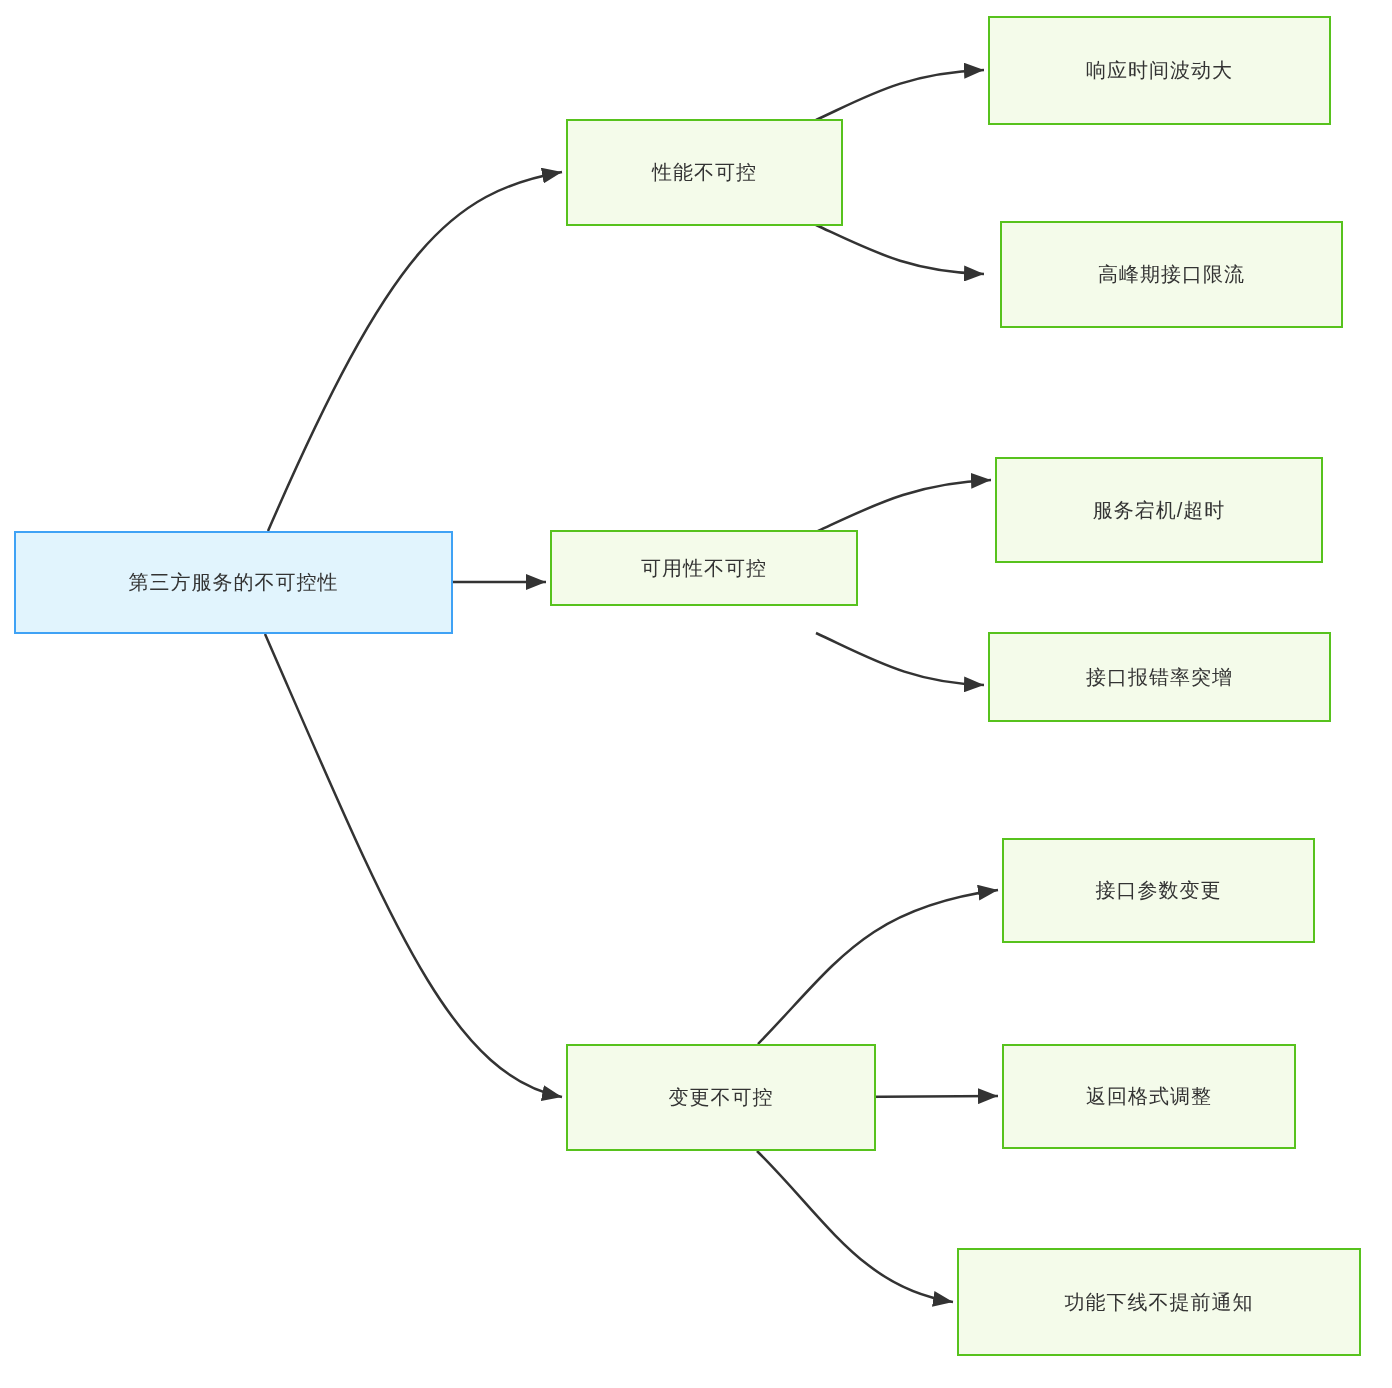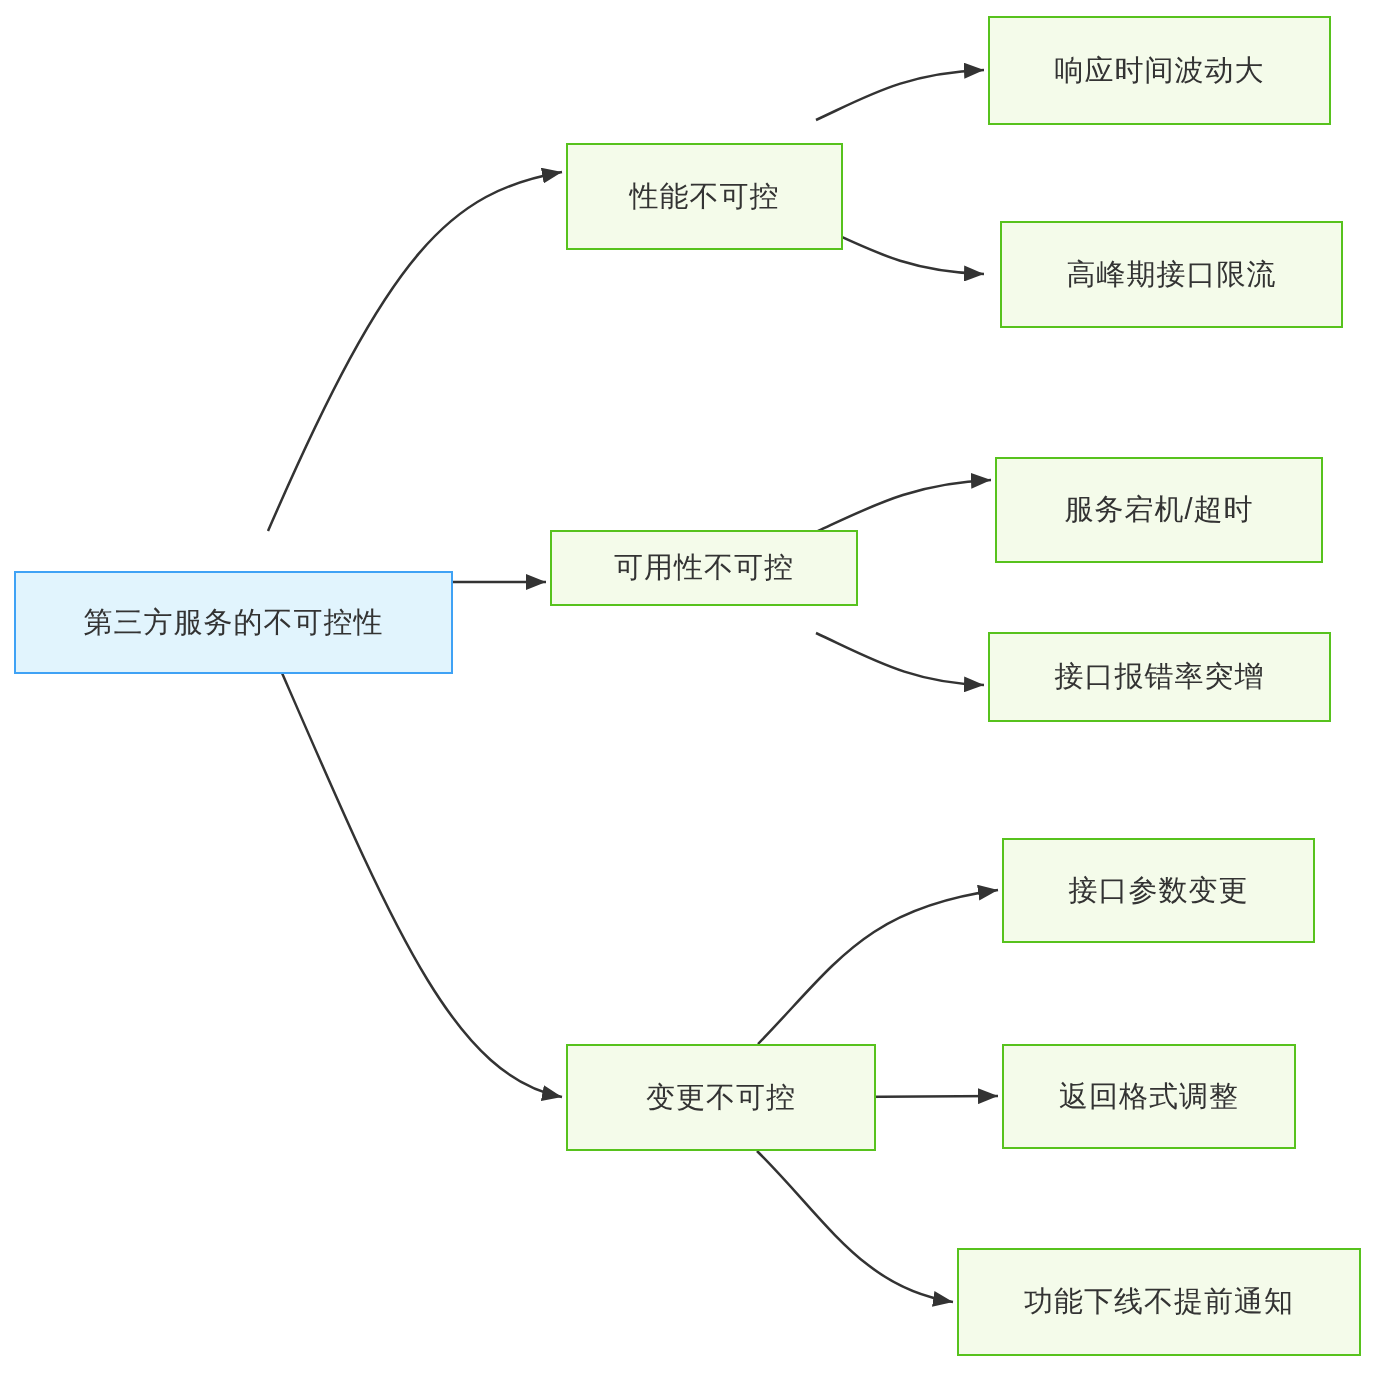--- a/index.html
+++ b/index.html
@@ -22,21 +22,21 @@
     width: 1392px;
     height: 1388px;
     pointer-events: none;
   }
   .node {
     position: absolute;
     box-sizing: border-box;
     display: flex;
     align-items: center;
     justify-content: center;
-    font-size: 29px;
+    font-size: 20px;
     letter-spacing: 1px;
     color: #333333;
     text-align: center;
     white-space: nowrap;
   }
   .node.root {
     background: #E1F4FD;
     border: 2px solid #3FA2F5;
   }
   .node.green {
@@ -62,25 +62,25 @@
       <path d="M816,120 C868,96 905,73 984,70" marker-end="url(#arrow)"></path>
       <path d="M816,225 C872,251 910,272 984,274" marker-end="url(#arrow)"></path>
       <path d="M818,531 C872,506 915,483 991,480" marker-end="url(#arrow)"></path>
       <path d="M816,633 C872,659 912,683 984,685" marker-end="url(#arrow)"></path>
       <path d="M758,1044 C835,965 865,908 998,890" marker-end="url(#arrow)"></path>
       <path d="M843,1097 L998,1096" marker-end="url(#arrow)"></path>
       <path d="M757,1151 C825,1218 862,1288 953,1302" marker-end="url(#arrow)"></path>
     </g>
   </svg>
 
-  <div class="node root" style="left:14px; top:531px; width:439px; height:103px;margin-top:40px;">
+  <div class="node root" style="left:14px; top:531px; width:439px; height:103px;">
     <span>第三方服务的不可控性</span>
   </div>
 
-  <div class="node green" style="left:566px; top:119px; width:277px; height:107px;margin-top:24px;">
+  <div class="node green" style="left:566px; top:119px; width:277px; height:107px;">
     <span>性能不可控</span>
   </div>
 
   <div class="node green" style="left:550px; top:530px; width:308px; height:76px;">
     <span>可用性不可控</span>
   </div>
 
   <div class="node green" style="left:566px; top:1044px; width:310px; height:107px;">
     <span>变更不可控</span>
   </div>

